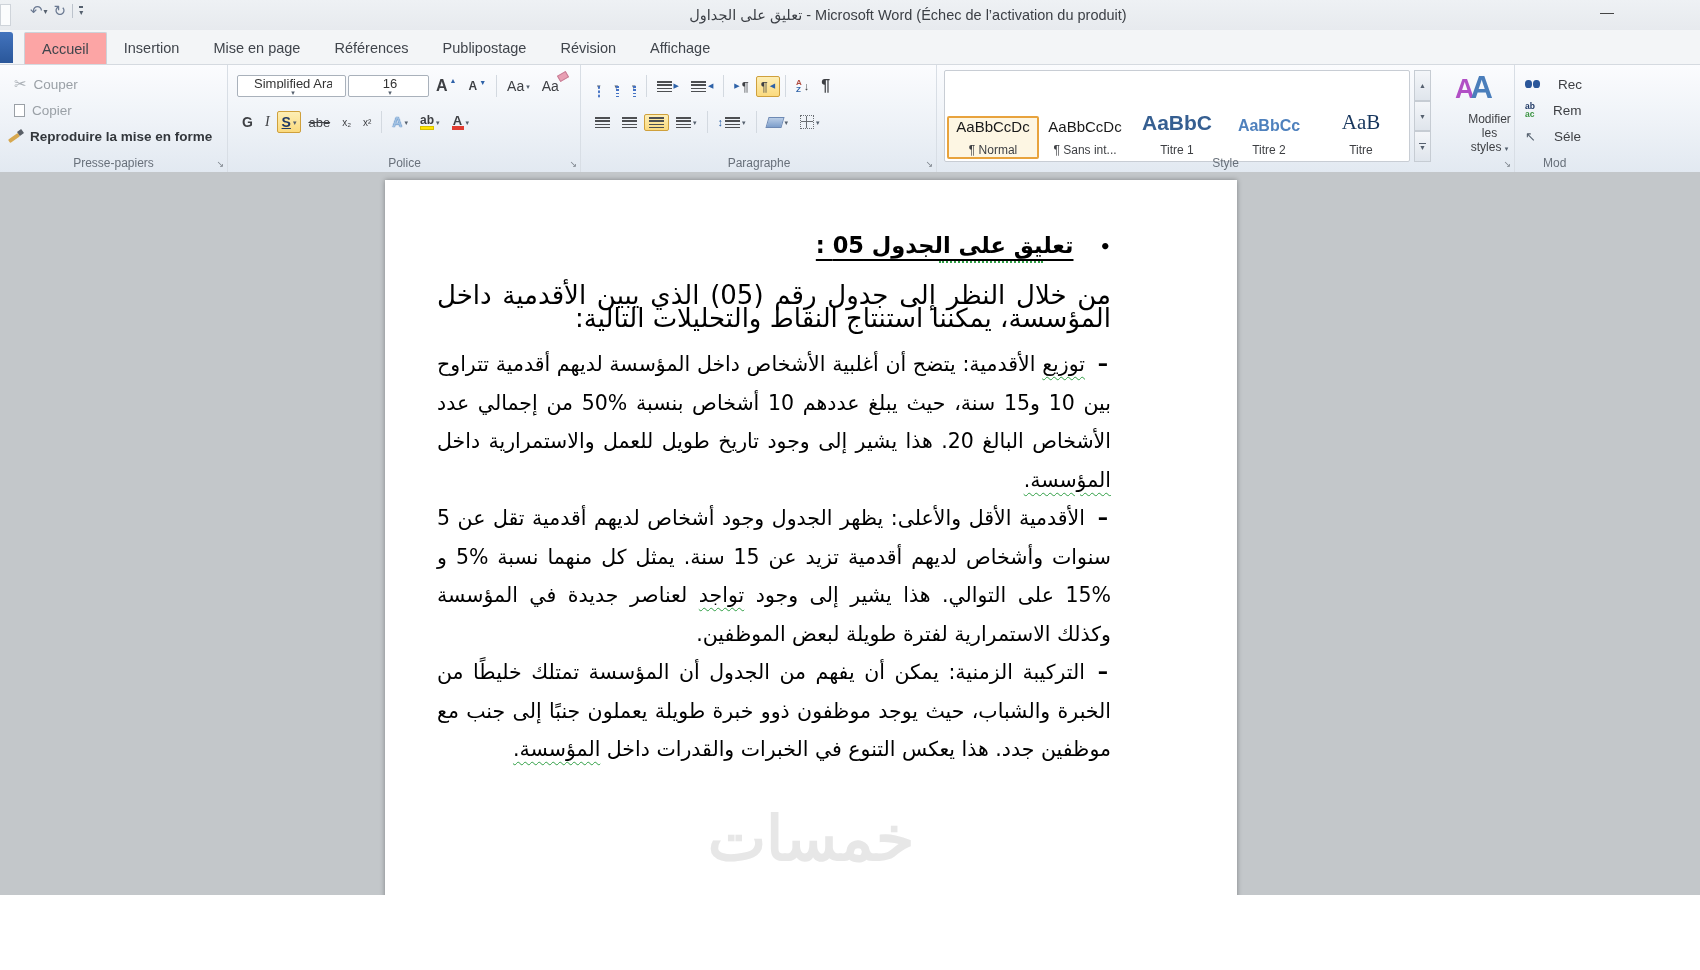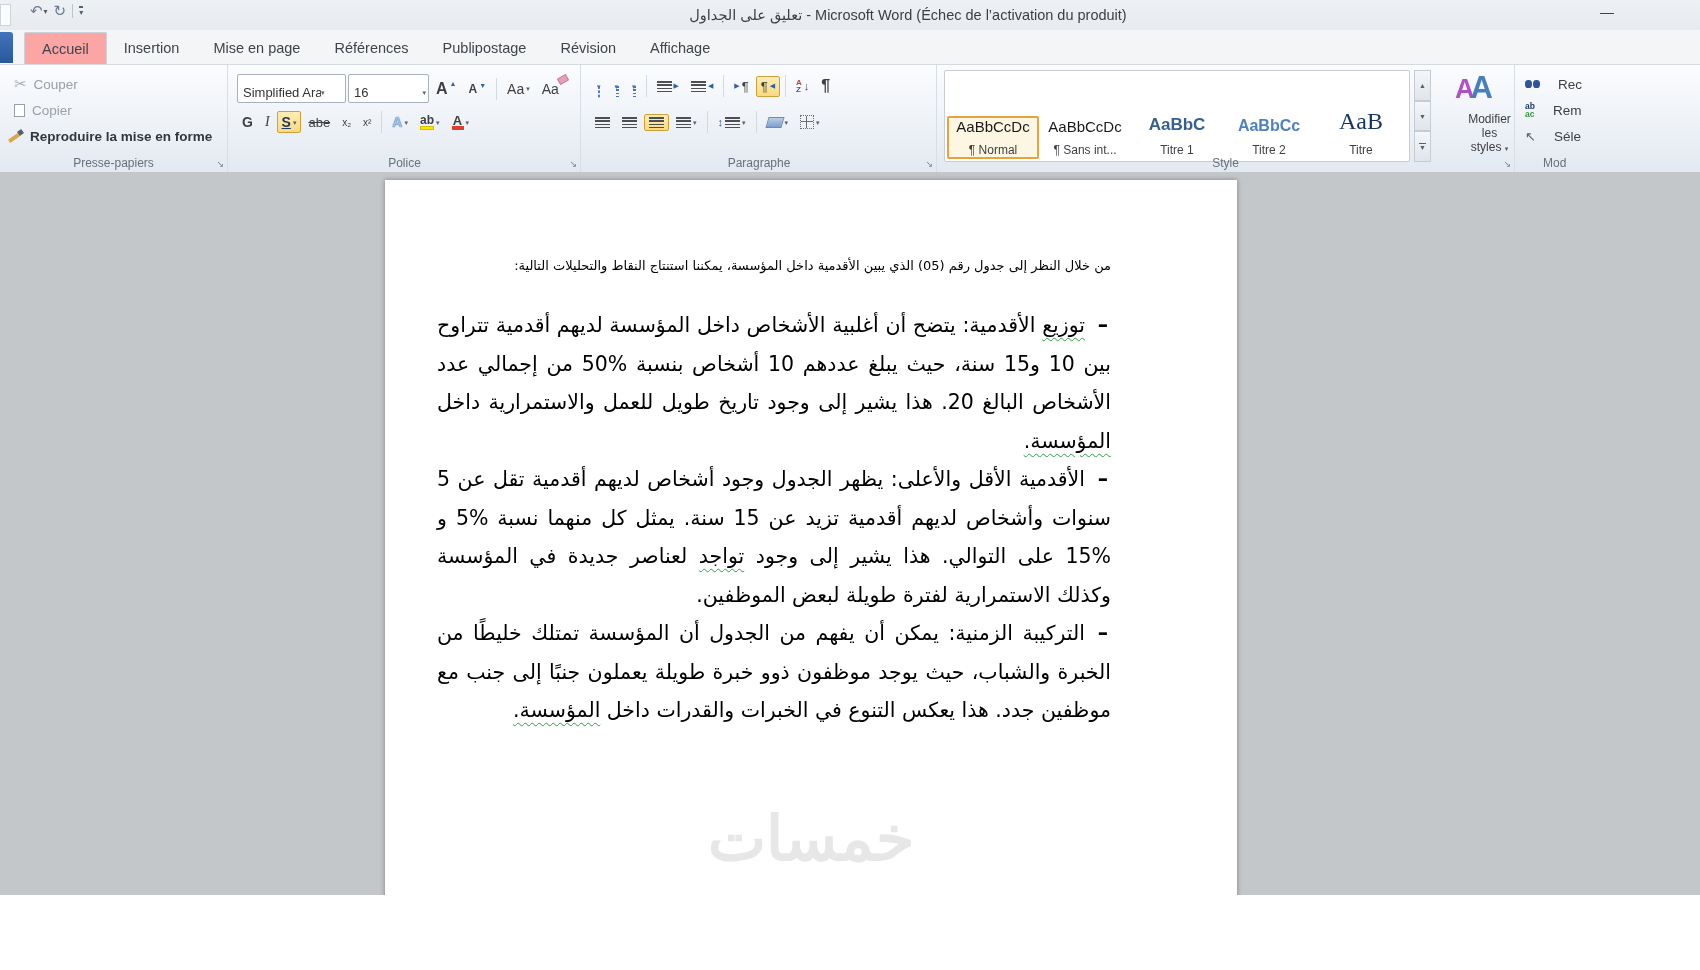--- a/index.html
+++ b/index.html
@@ -43,21 +43,21 @@
   .ico-copy{width:9px;height:11px;border:1px solid #9aa0a6;background:#fff;position:relative;}
   .ico-copy:after{content:"";position:absolute;left:2px;top:-3px;width:9px;height:11px;border:1px solid #c2c7cc;background:#fff;z-index:-1;}
   .ico-paint{width:15px;height:14px;position:relative;}
   .ico-paint:before{content:"";position:absolute;left:0;top:7px;width:12px;height:4px;background:#d7a84f;transform:rotate(-35deg);border-radius:1px;}
   .ico-paint:after{content:"";position:absolute;right:0;top:1px;width:5px;height:5px;background:#5a6068;transform:rotate(-35deg);}
   
   .grp-font{left:229px;width:352px;}
   .frow{position:absolute;left:8px;display:flex;align-items:center;gap:2px;}
   .frow1{top:9px;}
   .frow2{top:46px;}
-  .combo{display:flex;align-items:center;background:#fff;border:1px solid #a9b1bb;border-radius:2px;height:20px;font-size:13px;color:#333;padding:7px 2px 0 5px;}
+  .combo{display:flex;align-items:center;background:#fff;border:1px solid #a9b1bb;border-radius:2px;height:20px;font-size:13px;color:#333;padding:0 2px 0 5px;flex-direction:column;}
   .combo .cv{overflow:hidden;white-space:nowrap;}
   .combo-font{width:100px;}.combo-font .cv{width:78px;}
   .combo-size{width:72px;}.combo-size .cv{flex:1;}
   .bold-g{font-weight:bold;}
   .ita{font-style:italic;font-family:"Liberation Serif",serif;}
   .und{text-decoration:underline;font-weight:bold;color:#1f3864;}
   .strike{text-decoration:line-through;font-size:13px;}
   .supsub{font-size:10px;}
   .growA{font-size:16px;font-weight:bold;}
   .shrinkA{font-size:12px;font-weight:bold;}
@@ -87,23 +87,23 @@
   .ico-border:after{content:"";position:absolute;top:0;bottom:0;left:5px;width:1px;background:#6a6e73;}
   
   .grp-style{left:937px;width:578px;}
   .gallery{position:absolute;left:7px;top:5px;width:466px;height:92px;background:#fff;
            border:1px solid #c8cdd4;border-radius:2px;display:flex;align-items:flex-end;padding:2px;box-sizing:border-box;}
   .sitem{width:88px;margin:1px;border:1px solid transparent;border-radius:2px;display:flex;flex-direction:column;
          align-items:center;justify-content:center;gap:8px;}
   .sitem.sel{border:2px solid #e8a33d;background:#fdf6e3;margin:0;}
   .sprev{font-size:15px;color:#1a1a1a;white-space:nowrap;}
   .sname{font-size:12px;color:#3d3f43;white-space:nowrap;}
-  .prev-t1{color:#365f91;font-weight:bold;font-size:17px;}
+  .prev-t1{color:#365f91;font-weight:bold;font-size:21px;}
   .prev-t2{color:#4f81bd;font-weight:bold;font-size:16px;}
-  .prev-t{color:#17365d;font-size:24px;font-family:"Liberation Serif",serif;}
+  .prev-t{color:#17365d;font-size:21px;font-family:"Liberation Serif",serif;}
   .gscroll{position:absolute;left:477px;top:5px;width:17px;height:92px;display:flex;flex-direction:column;}
   .gs-btn{flex:1;background:linear-gradient(#f4f6f9,#dfe5ec);border:1px solid #c6ccd3;font-size:7px;color:#55606e;
           display:flex;align-items:center;justify-content:center;}
   .gs-more{border-top:1.5px solid #55606e;line-height:6px;padding-top:1px;}
   .modify{position:absolute;left:505px;top:6px;width:64px;height:90px;display:flex;flex-direction:column;align-items:center;}
   .aa-icon{font-size:27px;font-weight:bold;line-height:34px;}
   .aa-p{color:#b14fc5;}
   .aa-b{color:#4a7ebb;margin-left:-4px;font-size:31px;}
   .modify-label{font-size:12px;color:#3d3f43;text-align:center;line-height:14px;margin-top:6px;margin-left:31px;}
   
@@ -116,21 +116,21 @@
   
   .docarea{position:absolute;left:0;top:172px;width:1700px;height:723px;background:#c3c7ca;overflow:hidden;}
   .page{position:absolute;left:385px;top:8px;width:852px;height:790px;background:#fff;
         box-shadow:0 0 5px rgba(0,0,0,.35);}
   .doccontent{position:absolute;left:52px;right:126px;top:44px;direction:rtl;
               font-family:"DejaVu Sans","Liberation Serif",sans-serif;color:#000;}
   .doc-heading{position:relative;text-align:right;font-size:22.5px;font-weight:bold;line-height:42px;}
   .doc-heading .hb{margin-left:26px;font-size:18px;}
   .ht{text-decoration:underline;text-underline-offset:6px;position:relative;}
   .green-dots{position:absolute;right:68px;top:37px;width:104px;border-bottom:2px dotted #2f9e44;}
-  .doc-para{margin-top:16px;font-size:13px;line-height:51px;text-align:justify;}
+  .doc-para{margin-top:16px;font-size:26px;line-height:23px;text-align:justify;}
   .doc-list{margin:15px 0 0 0;padding:0;list-style:none;}
   .doc-list li{position:relative;font-size:20.5px;line-height:38.5px;text-align:justify;text-indent:26px;}
   .doc-list .marker{position:absolute;right:3px;top:0;text-indent:0;font-weight:bold;}
   .sq{text-decoration:underline;text-decoration-style:wavy;text-decoration-color:#2f9e44;
       text-decoration-thickness:1px;text-underline-offset:5px;}
   .watermark{position:absolute;left:0;right:0;top:622px;text-align:center;font-size:62px;font-weight:bold;
              color:#e7e7e7;direction:rtl;letter-spacing:2px;}
   .footerstrip{position:absolute;left:0;top:895px;width:1700px;height:75px;background:#fff;}
 </style>
 </head>
@@ -384,20 +384,24 @@
       </div>
     </div>
     <div class="grp-label" style="text-align:left;padding-left:28px;">Mod</div>
   </div>
 </div>
 
 <div class="docarea">
   <div class="page">
     <div class="doccontent">
 
+      <div class="doc-heading">
+        <span class="hb">•</span><span class="ht">تعليق على الجدول 05 :</span>
+        <span class="green-dots"></span>
+      </div>
 
       <div class="doc-para">من خلال النظر إلى جدول رقم (05) الذي يبين الأقدمية داخل المؤسسة، يمكننا استنتاج النقاط والتحليلات التالية:</div>
 
       <ul class="doc-list">
         <li>
           <span class="marker">–</span><span class="sq">توزيع</span><span> الأقدمية: يتضح أن أغلبية الأشخاص داخل المؤسسة لديهم أقدمية تتراوح بين 10 و15 سنة، حيث يبلغ عددهم 10 أشخاص بنسبة %50 من إجمالي عدد الأشخاص البالغ 20. هذا يشير إلى وجود تاريخ طويل للعمل والاستمرارية داخل </span><span class="sq">المؤسسة.</span>
         </li>
         <li>
           <span class="marker">–</span><span>الأقدمية الأقل والأعلى: يظهر الجدول وجود أشخاص لديهم أقدمية تقل عن 5 سنوات وأشخاص لديهم أقدمية تزيد عن 15 سنة. يمثل كل منهما نسبة %5 و %15 على التوالي. هذا يشير إلى وجود </span><span class="sq">تواجد</span><span> لعناصر جديدة في المؤسسة وكذلك الاستمرارية لفترة طويلة لبعض الموظفين.</span>
         </li>

